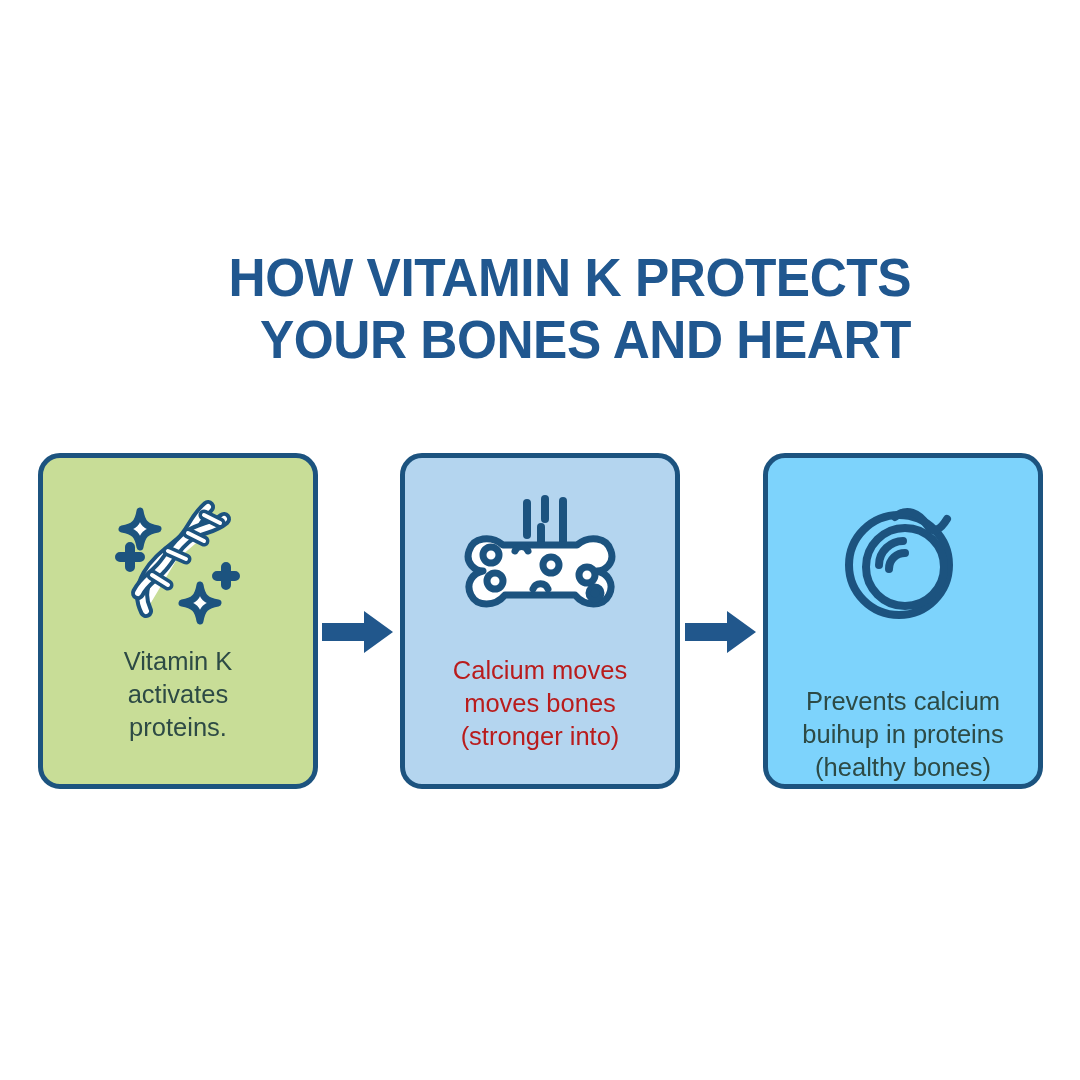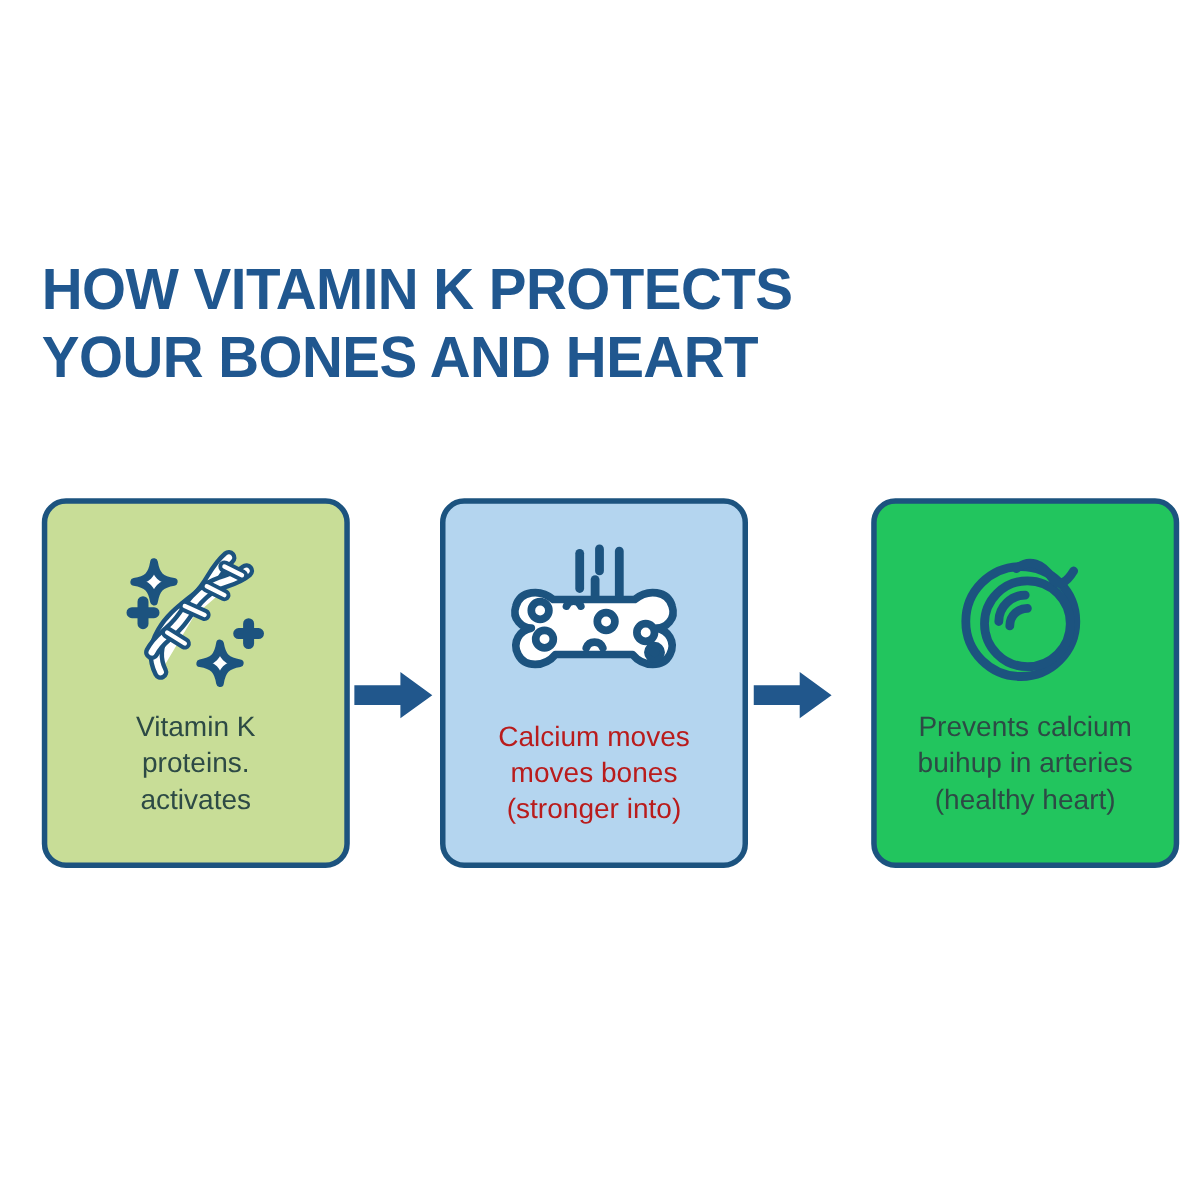--- a/index.html
+++ b/index.html
@@ -19,22 +19,23 @@
     position: relative;
     width: 1080px;
     height: 1080px;
     background: #ffffff;
   }
 
   
   .title-block {
     position: absolute;
     left: 38px;
-    top: 233px;
+    top: 247px;
     width: 900px;
+    text-align: right;
   }
   .title-line {
     font-family: "Liberation Sans", sans-serif;
     font-weight: bold;
     font-size: 53px;
     line-height: 62px;
     letter-spacing: -0.5px;
     color: #20578f;
     text-transform: uppercase;
     white-space: nowrap;
@@ -59,21 +60,21 @@
     box-sizing: border-box;
     border: 5px solid #1c537f;
     border-radius: 22px;
     display: flex;
     flex-direction: column;
     align-items: center;
     justify-content: flex-start;
   }
   .card-1 { left: 0px;   background: #c8dd97; }
   .card-2 { left: 362px; background: #b4d5ef; }
-  .card-3 { left: 754px; background: #22c55e; }
+  .card-3 { left: 725px; background: #7dd3fc; gap: 40px; }
 
   .card-icon {
     margin-top: 28px;
     height: 145px;
     display: flex;
     align-items: center;
     justify-content: center;
   }
   .card-icon svg { display: block; }
 
@@ -137,22 +138,22 @@
 
           <path d="M22 58 L22 78 M12 68 L32 68" stroke="#1c537f" stroke-width="10"></path>
 
           <path d="M118 78 L118 96 M109 87 L127 87" stroke="#1c537f" stroke-width="10"></path>
 
           <path d="M92 96 C 94 108, 98 112, 110 114 C 98 116, 94 120, 92 132 C 90 120, 86 116, 74 114 C 86 112, 90 108, 92 96 Z" fill="#ffffff" stroke="#1c537f" stroke-width="7"></path>
         </svg>
       </div>
       <div class="card-text">
         <span class="tl">Vitamin K</span>
+        <span class="tl">activates</span>
         <span class="tl">proteins.</span>
-        <span class="tl">activates</span>
       </div>
     </div>
 
     <div class="arrow arrow-1">
       <svg width="72" height="44" viewBox="0 0 72 44">
         <path d="M0 13 L42 13 L42 1 L71 22 L42 43 L42 31 L0 31 Z" fill="#21578c"></path>
       </svg>
     </div>
 
     <div class="card card-2">
@@ -208,19 +209,19 @@
           <circle cx="72" cy="78" r="39"></circle>
 
           <path d="M62 28 C 74 18, 86 24, 94 36 C 100 46, 108 40, 114 30"></path>
 
           <path d="M46 76 C 46 62, 58 52, 70 52" stroke-width="8"></path>
           <path d="M56 80 C 56 70, 64 64, 72 64" stroke-width="8"></path>
         </svg>
       </div>
       <div class="card-text">
         <span class="tl">Prevents calcium</span>
-        <span class="tl">buihup in arteries</span>
-        <span class="tl">(healthy heart)</span>
+        <span class="tl">buihup in proteins</span>
+        <span class="tl">(healthy bones)</span>
       </div>
     </div>
 
   </div>
 </div>
 
 </body></html>

